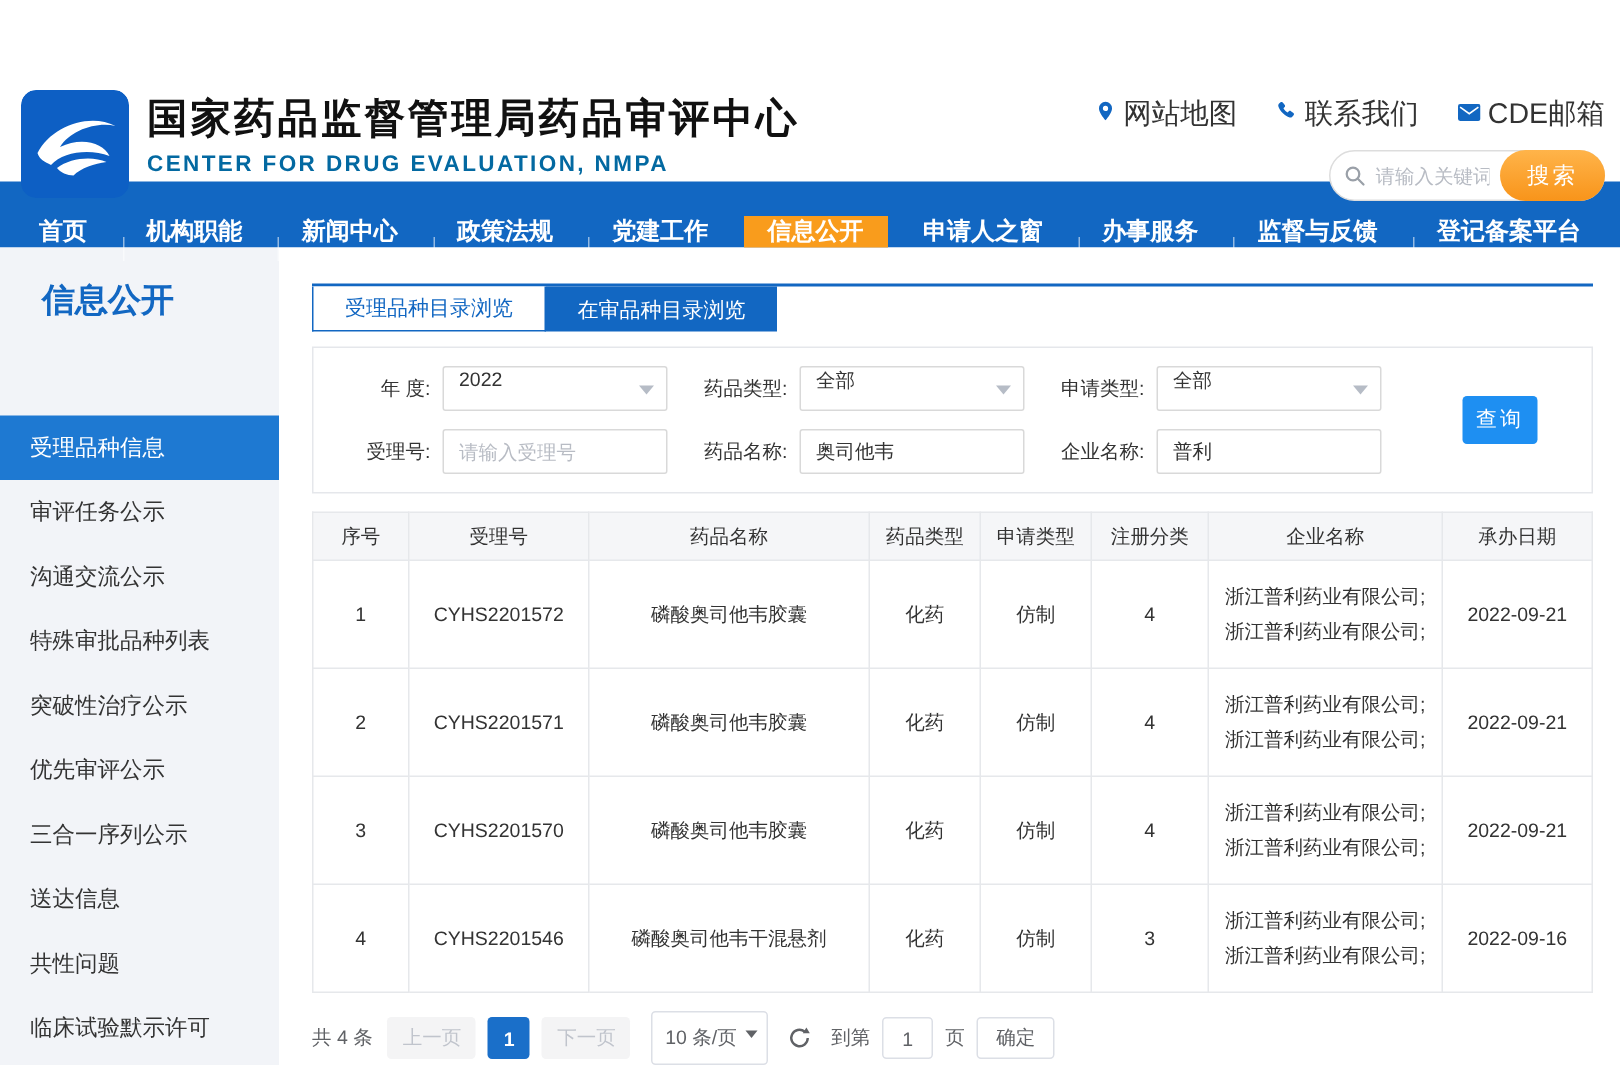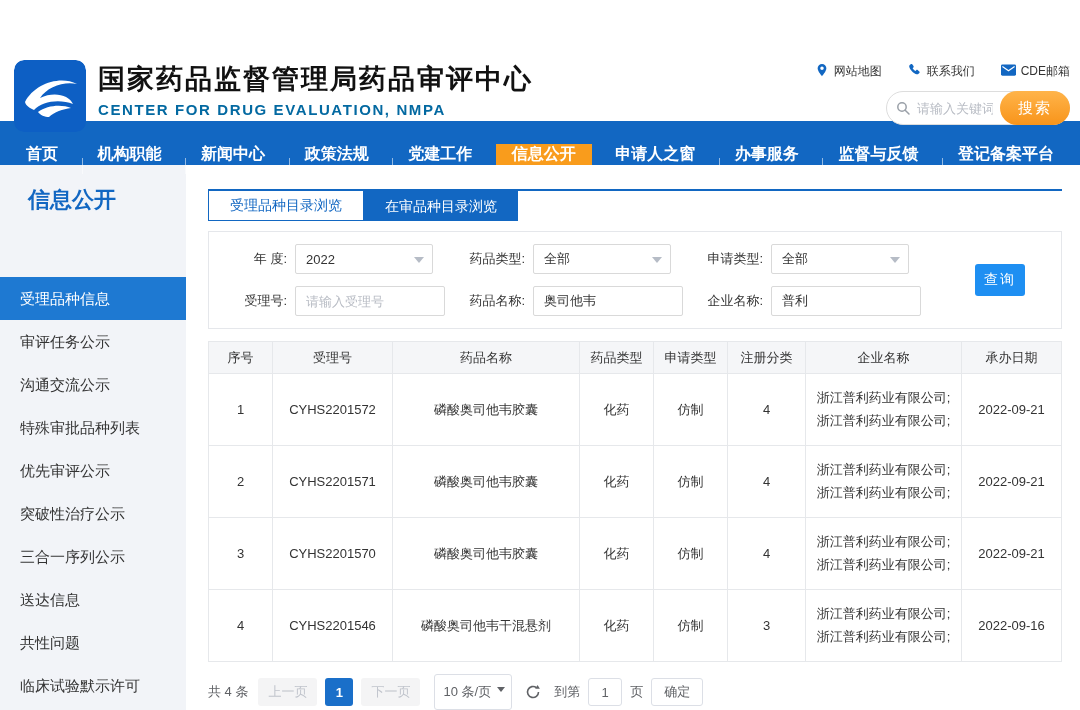--- a/index.html
+++ b/index.html
@@ -6,21 +6,21 @@
   body { margin:0; font-family:"Liberation Sans","DejaVu Sans",sans-serif; background:#fff; }
   .page { width:1080px; height:710px; overflow:hidden; background:#fff; position:relative; }
 
   
   .site-header { display:flex; align-items:flex-start; padding:12px 10px 0 14px; height:73px;margin-top:48px; }
   .logo { width:72px; height:72px; border-radius:10px; overflow:hidden; flex:none; cursor:pointer; }
   .title-block { margin-left:12px; padding-top:3px; }
   .site-title { font-size:27px; font-weight:700; color:#111; letter-spacing:2px; line-height:1.2; }
   .site-subtitle { margin-top:6px; font-size:15px; font-weight:700; color:#0369a1; letter-spacing:1.6px; }
   .header-right { margin-left:auto; display:flex; flex-direction:column; align-items:flex-end; gap:11px; padding-top:3px; }
-  .quick-links { display:flex; gap:26px; font-size:12px; color:#333; align-items:center; }
+  .quick-links { display:flex; gap:26px; font-size:19px; color:#333; align-items:center; }
   .quick-link { display:flex; gap:5px; align-items:center; cursor:pointer; }
   .searchbar { position:relative; width:184px; height:34px; }
   .searchbar input { width:100%; height:100%; border:1px solid #ddd; border-radius:17px; padding:0 76px 0 30px; font-size:13px; color:#333; outline:none; }
   .searchbar input::placeholder { color:#b8bcc4; }
   .search-icon { position:absolute; left:9px; top:9px; line-height:0; }
   .search-btn { position:absolute; right:0; top:0; width:70px; height:34px; border:none; border-radius:17px; background:linear-gradient(180deg,#ffb44a,#f8941a); color:#fff; font-size:15px; cursor:pointer; letter-spacing:2px; }
 
   
   .main-nav { height:44px; background:#1267c2; display:flex; align-items:flex-end; justify-content:space-between; padding:0 10px; }
   .nav-item { display:flex; align-items:center; padding:0 16px; color:#fff; font-size:16px; font-weight:700; position:relative; cursor:pointer; white-space:nowrap; }
@@ -42,21 +42,21 @@
   .tabbar { display:flex; }
   .tab { height:30px; line-height:30px; padding:0 21px; font-size:14px; cursor:pointer; white-space:nowrap; }
   .tab.active { background:#fff; color:#1267c2; font-weight:400; border:1px solid #1267c2; border-top:none; line-height:28px; }
   .tab.inactive { background:#1267c2; color:#fff; }
 
   
   .filterbox { border:1px solid #e5e7eb; margin-top:10px; padding:12px 14px 12px 16px; display:flex; align-items:center; }
   .filter-grid { display:grid; grid-template-columns:auto auto auto; column-gap:18px; row-gap:12px; }
   .field { display:flex; align-items:center; gap:8px; font-size:13px; color:#333; }
   .field .lbl { width:62px; text-align:right; flex:none; white-space:nowrap; }
-  .select { position:relative; width:138px; height:30px; border:1px solid #d9d9d9; border-radius:2px; background:#fff; display:flex; align-items:center; padding:0 24px 0 10px; font-size:13px; color:#333; cursor:pointer; }
+  .select { position:relative; width:150px; height:30px; border:1px solid #d9d9d9; border-radius:2px; background:#fff; display:flex; align-items:flex-start; padding:0 24px 0 10px; font-size:13px; color:#333; cursor:pointer; }
   .caret { position:absolute; right:8px; top:12px; width:0; height:0; border-left:5px solid transparent; border-right:5px solid transparent; border-top:6px solid #b6bcc6; }
   .txt-input { width:150px; height:30px; border:1px solid #d9d9d9; border-radius:2px; padding:0 10px; font-size:13px; color:#333; outline:none; }
   .txt-input::placeholder { color:#b8bcc4; }
   .query-btn { width:50px; height:32px; background:#1e8ff2; color:#fff; border:none; border-radius:3px; font-size:14px; margin-left:auto; margin-right:22px; cursor:pointer; letter-spacing:2px; padding:0; }
 
   
   table { width:100%; border-collapse:collapse; margin-top:12px; table-layout:fixed; }
   th, td { border:1px solid #e6e8eb; font-size:13px; text-align:center; color:#333; padding:6px 8px; word-break:break-all; }
   th { background:#f5f6f8; height:32px; font-weight:400; }
   tbody tr { height:72px; }
@@ -137,22 +137,22 @@
   </nav>
 
   <div class="body-wrap">
 
     <aside class="sidebar">
       <div class="sidebar-title">信息公开</div>
       <div class="side-item active">受理品种信息</div>
       <div class="side-item">审评任务公示</div>
       <div class="side-item">沟通交流公示</div>
       <div class="side-item">特殊审批品种列表</div>
+      <div class="side-item">突破性治疗公示</div>
       <div class="side-item">优先审评公示</div>
-      <div class="side-item">突破性治疗公示</div>
       <div class="side-item">三合一序列公示</div>
       <div class="side-item">送达信息</div>
       <div class="side-item">共性问题</div>
       <div class="side-item">临床试验默示许可</div>
       <div class="side-item">上市药品信息</div>
       <div class="side-item">原辅包登记信息</div>
     </aside>
 
     <main class="main">
 

